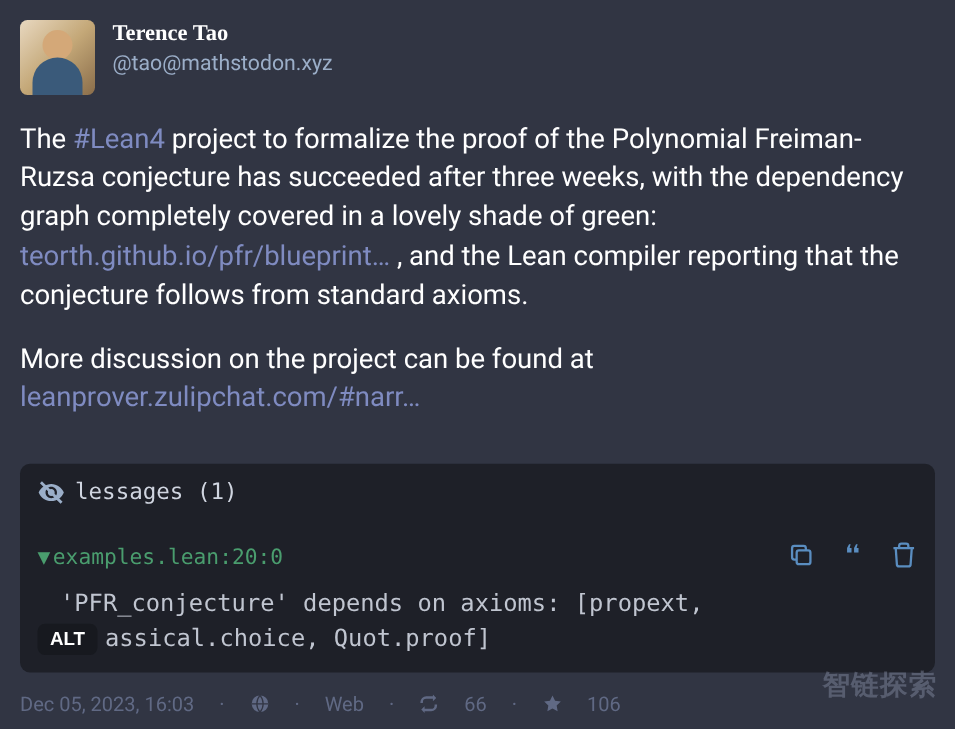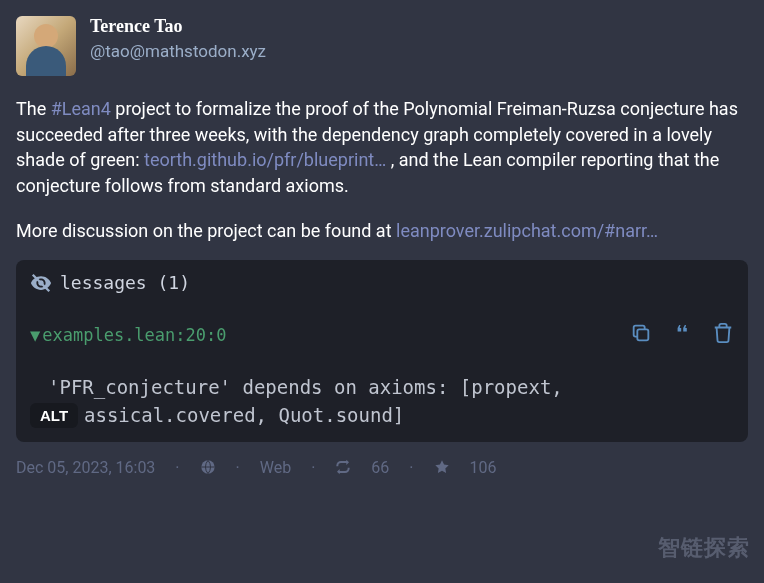--- a/index.html
+++ b/index.html
@@ -61,24 +61,24 @@
       font-size: 18px;
       font-weight: 600;
       color: #fff;
       font-family: Liberation Serif, serif;
     }
     .handle {
       font-size: 17px;
       color: #9baec8;
     }
     .post-content {
-      font-size: 18px;
+      font-size: 22px;
       line-height: 1.42;
       color: #fff;
-      margin-bottom: 16px;
+      margin-bottom: 36px;
     }
     .post-content p {
       margin-bottom: 20px;
     }
     .post-content p:last-child {
       margin-bottom: 0;
     }
     .hashtag {
       color: #7f8bc1;
     }
@@ -114,21 +114,21 @@
       fill: #9baec8;
     }
     .code-title {
       color: #d0d5e0;
       font-size: 18px;
     }
     .code-subheader {
       display: flex;
       justify-content: space-between;
       align-items: center;
-      margin-bottom: 25px;
+      margin-bottom: 10px;
     }
     .file-path {
       color: #4a9d6e;
       font-size: 17px;
     }
     .triangle {
       color: #4a9d6e;
       margin-right: 2px;
     }
     .code-actions {
@@ -245,21 +245,21 @@
       <span class="quote-icon">❝</span>
       <span class="code-action-icon">
         <svg viewBox="0 0 24 24">
             <path d="M3 6h18M8 6V4a2 2 0 0 1 2-2h4a2 2 0 0 1 2 2v2M19 6l-1 14a2 2 0 0 1-2 2H8a2 2 0 0 1-2-2L5 6"></path>
           </svg>
       </span>
     </div>
   </div>
   <div class="code-text">
     <div>'PFR_conjecture' depends on axioms: [propext,</div>
-    <div style="padding-left: 36px;">assical.covered, Quot.sound]</div>
+    <div style="padding-left: 36px;">assical.choice, Quot.proof]</div>
   </div>
   <div class="alt-badge">ALT</div>
 </div>
 
 <div class="post-meta">
   <span>Dec 05, 2023, 16:03</span>
   <span class="meta-sep">·</span>
   <span class="globe-icon">
     <svg viewBox="0 0 24 24">
         <circle cx="12" cy="12" r="10"></circle>

